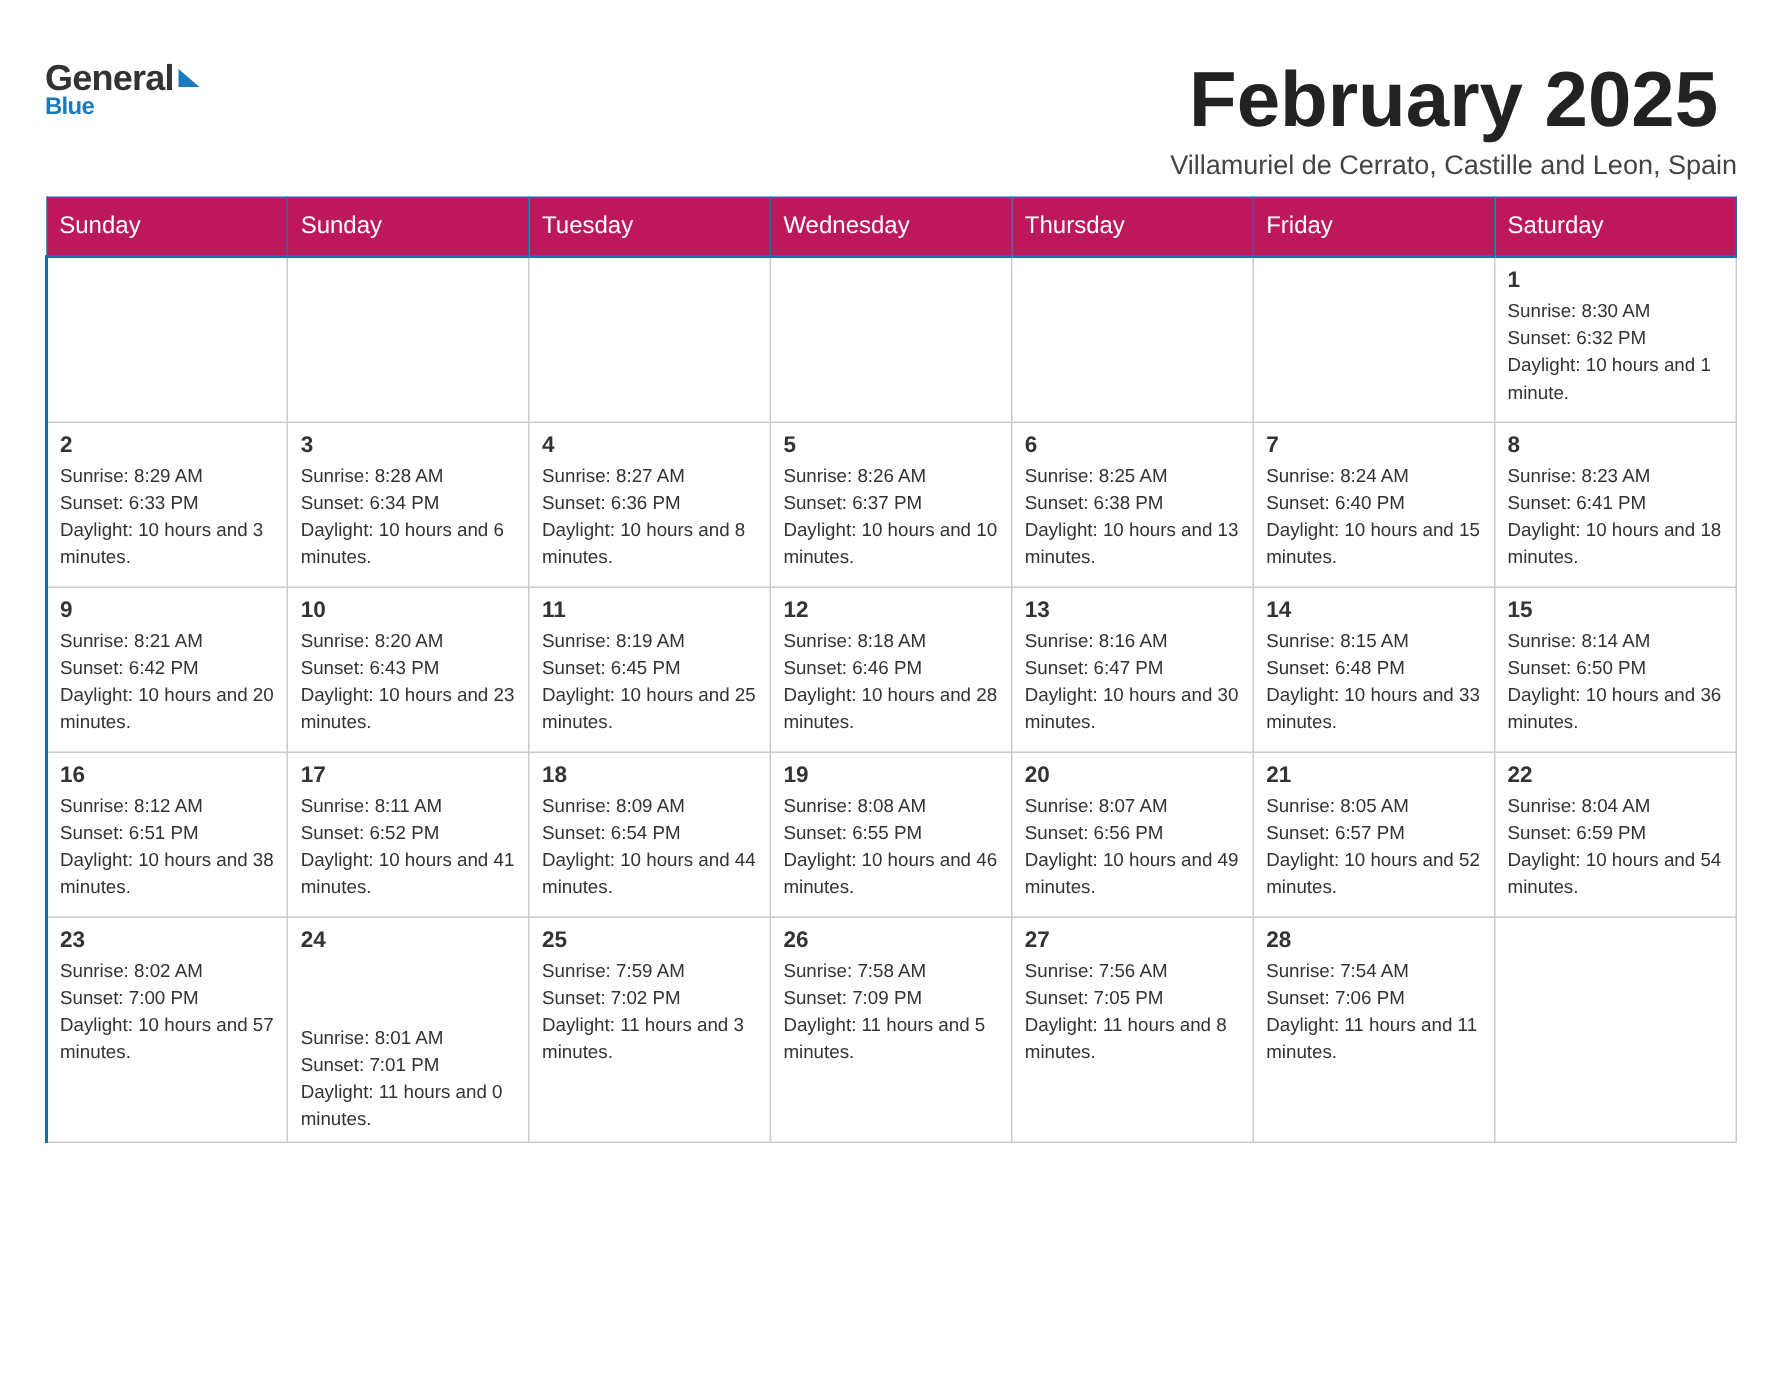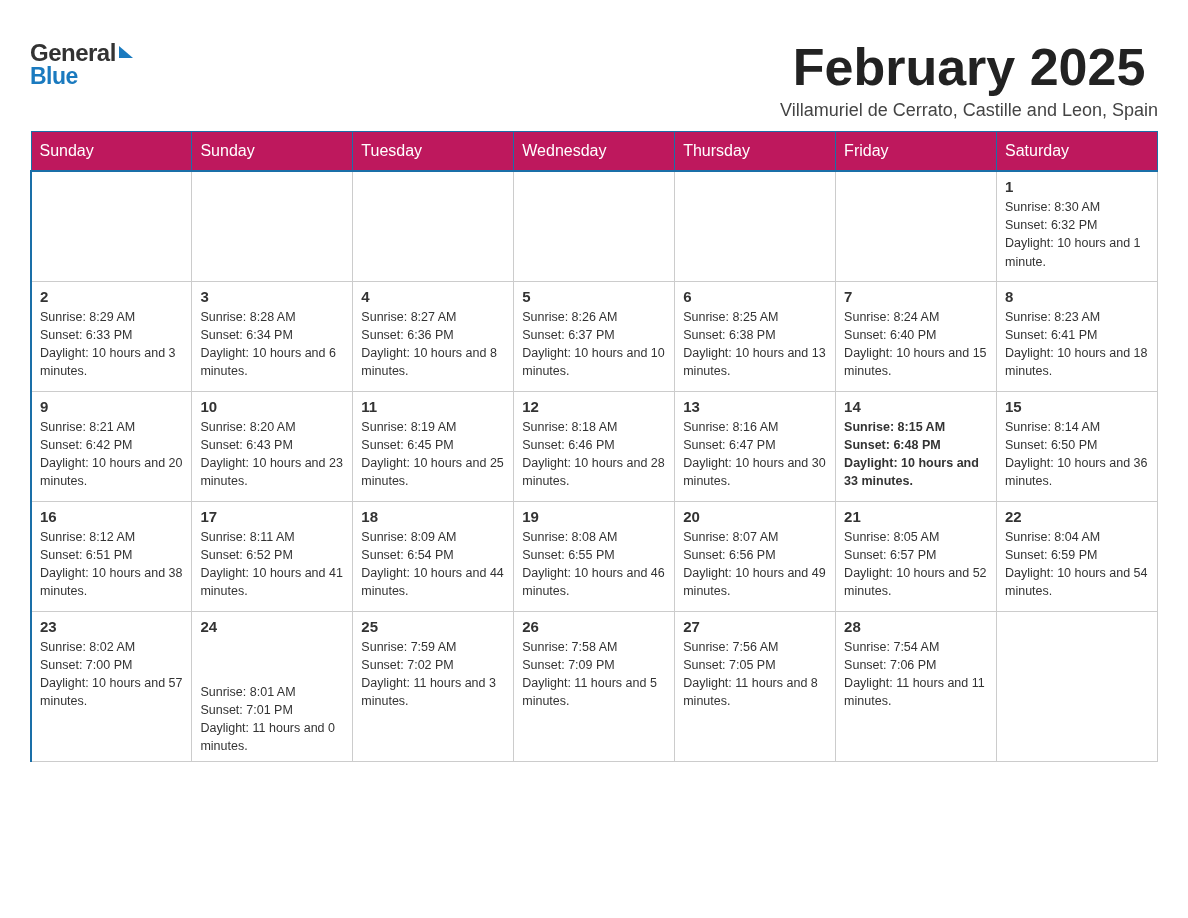--- a/index.html
+++ b/index.html
@@ -99,21 +99,21 @@
       display: inline-block;
       width: 0;
       height: 0;
       border-style: solid;
       border-width: 12px 0 0 14px;
       border-color: transparent transparent transparent #1a7abf;
       margin-left: 3px;
       margin-bottom: 2px;
     }
     .logo-bottom {
-      font-size: 23px;
+      font-size: 16px;
       font-weight: bold;
       color: #1a7abf;
       letter-spacing: -0.5px;
       margin-top: -4px;
     }
   </style>
 </head>
 <body>
 
 <div class="header">
@@ -227,21 +227,21 @@
 Daylight: 10 hours and 28 minutes.</div>
         </td>
         <td>
           <span class="day-number">13</span>
           <div class="day-info" style="white-space: pre-line;">Sunrise: 8:16 AM
 Sunset: 6:47 PM
 Daylight: 10 hours and 30 minutes.</div>
         </td>
         <td>
           <span class="day-number">14</span>
-          <div class="day-info" style="white-space: pre-line; font-weight: bold;">Sunrise: 8:15 AM
+          <div class="day-info" style="white-space: pre-line;">Sunrise: 8:15 AM
 Sunset: 6:48 PM
 Daylight: 10 hours and 33 minutes.</div>
         </td>
         <td>
           <span class="day-number">15</span>
           <div class="day-info" style="white-space: pre-line;">Sunrise: 8:14 AM
 Sunset: 6:50 PM
 Daylight: 10 hours and 36 minutes.</div>
         </td>
       </tr>

